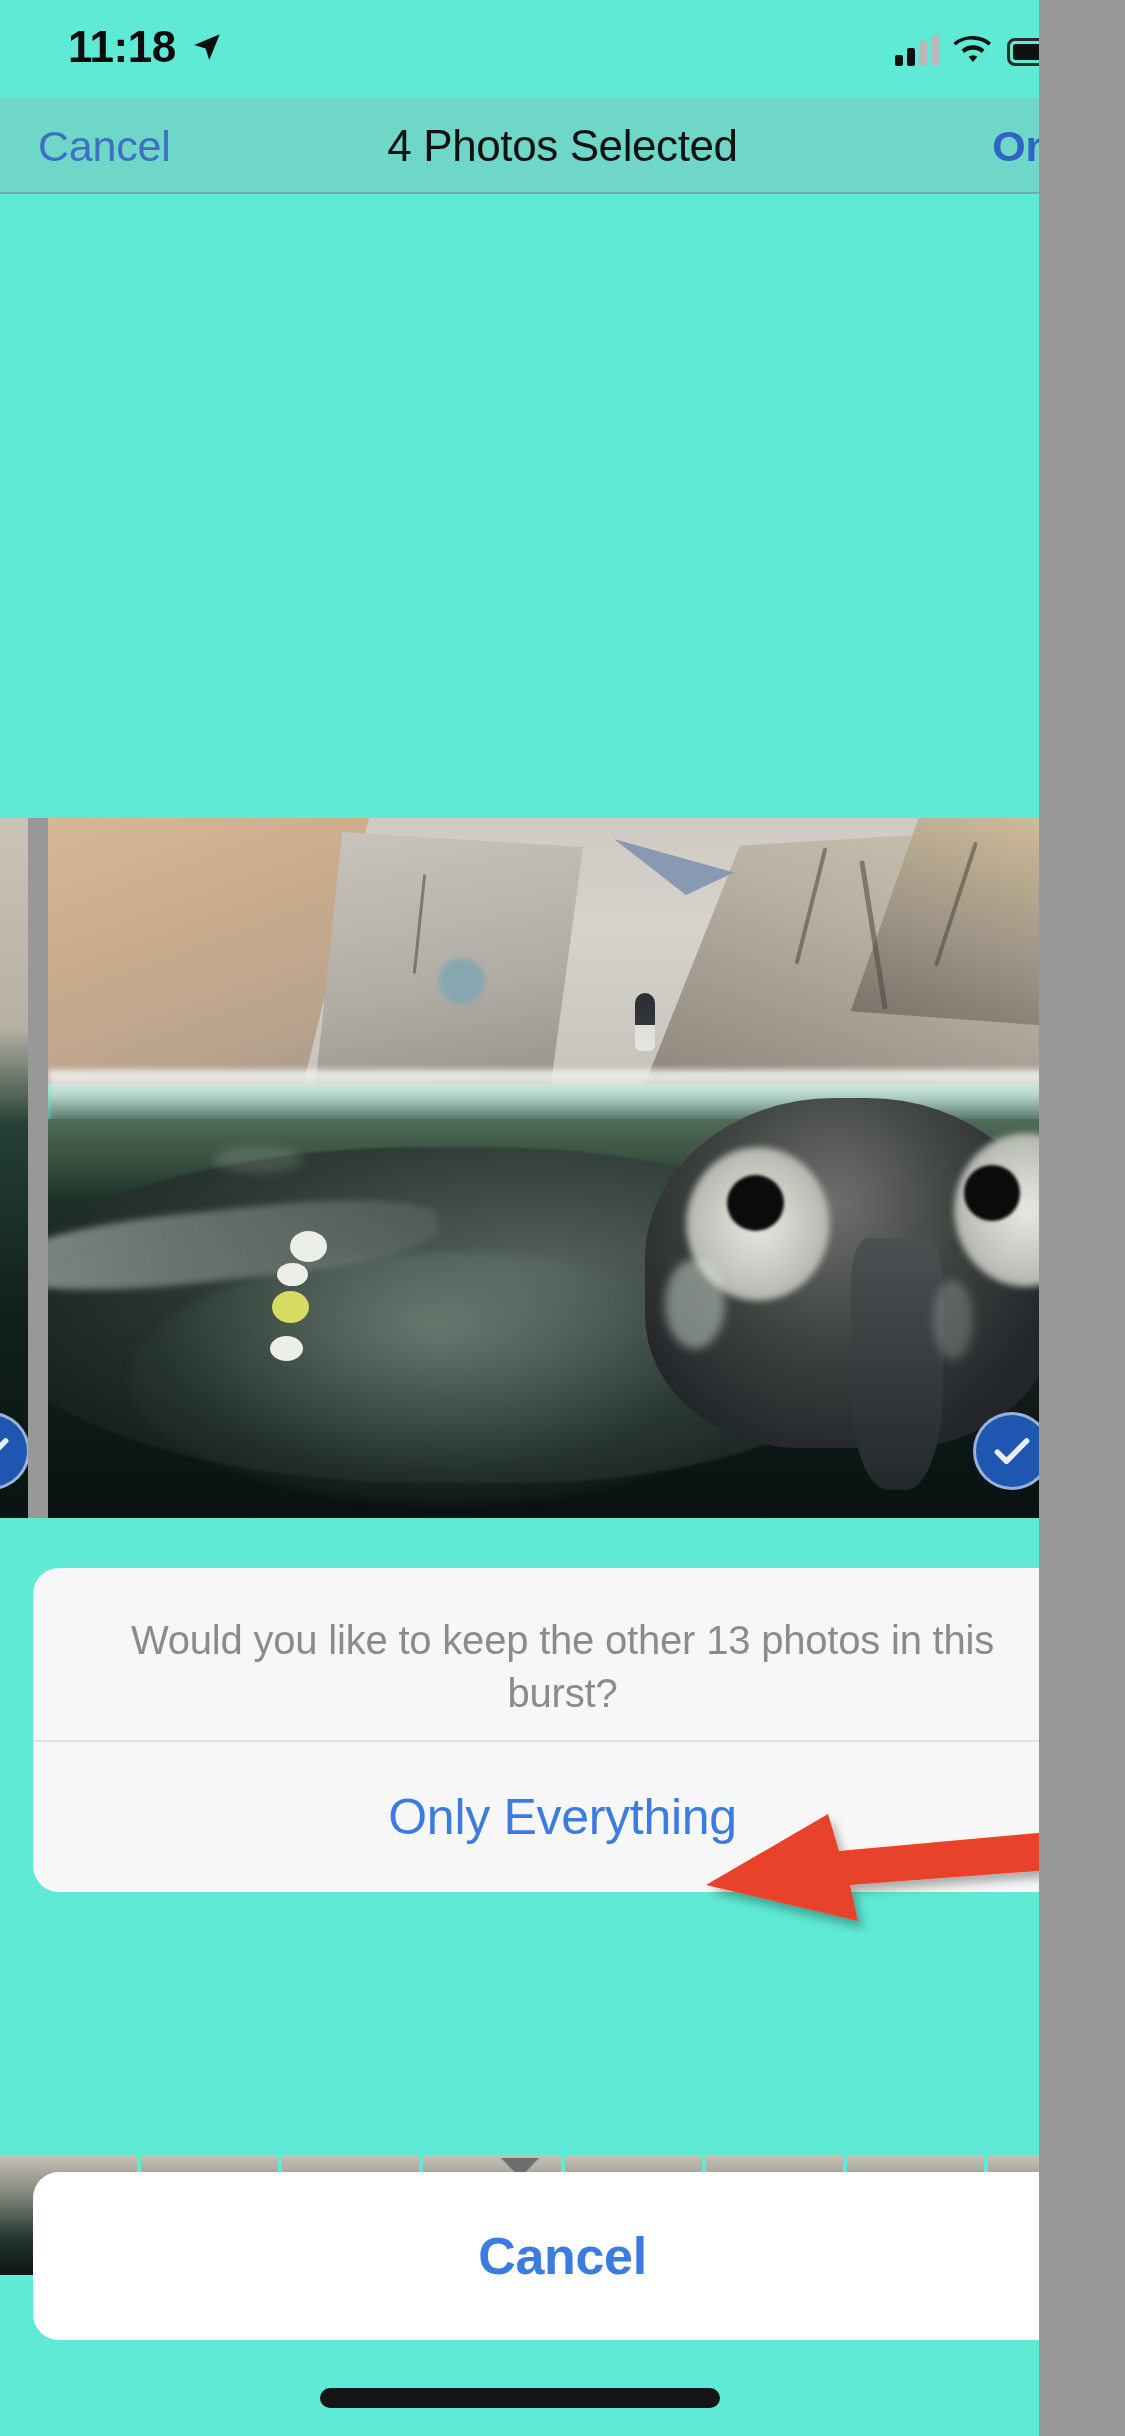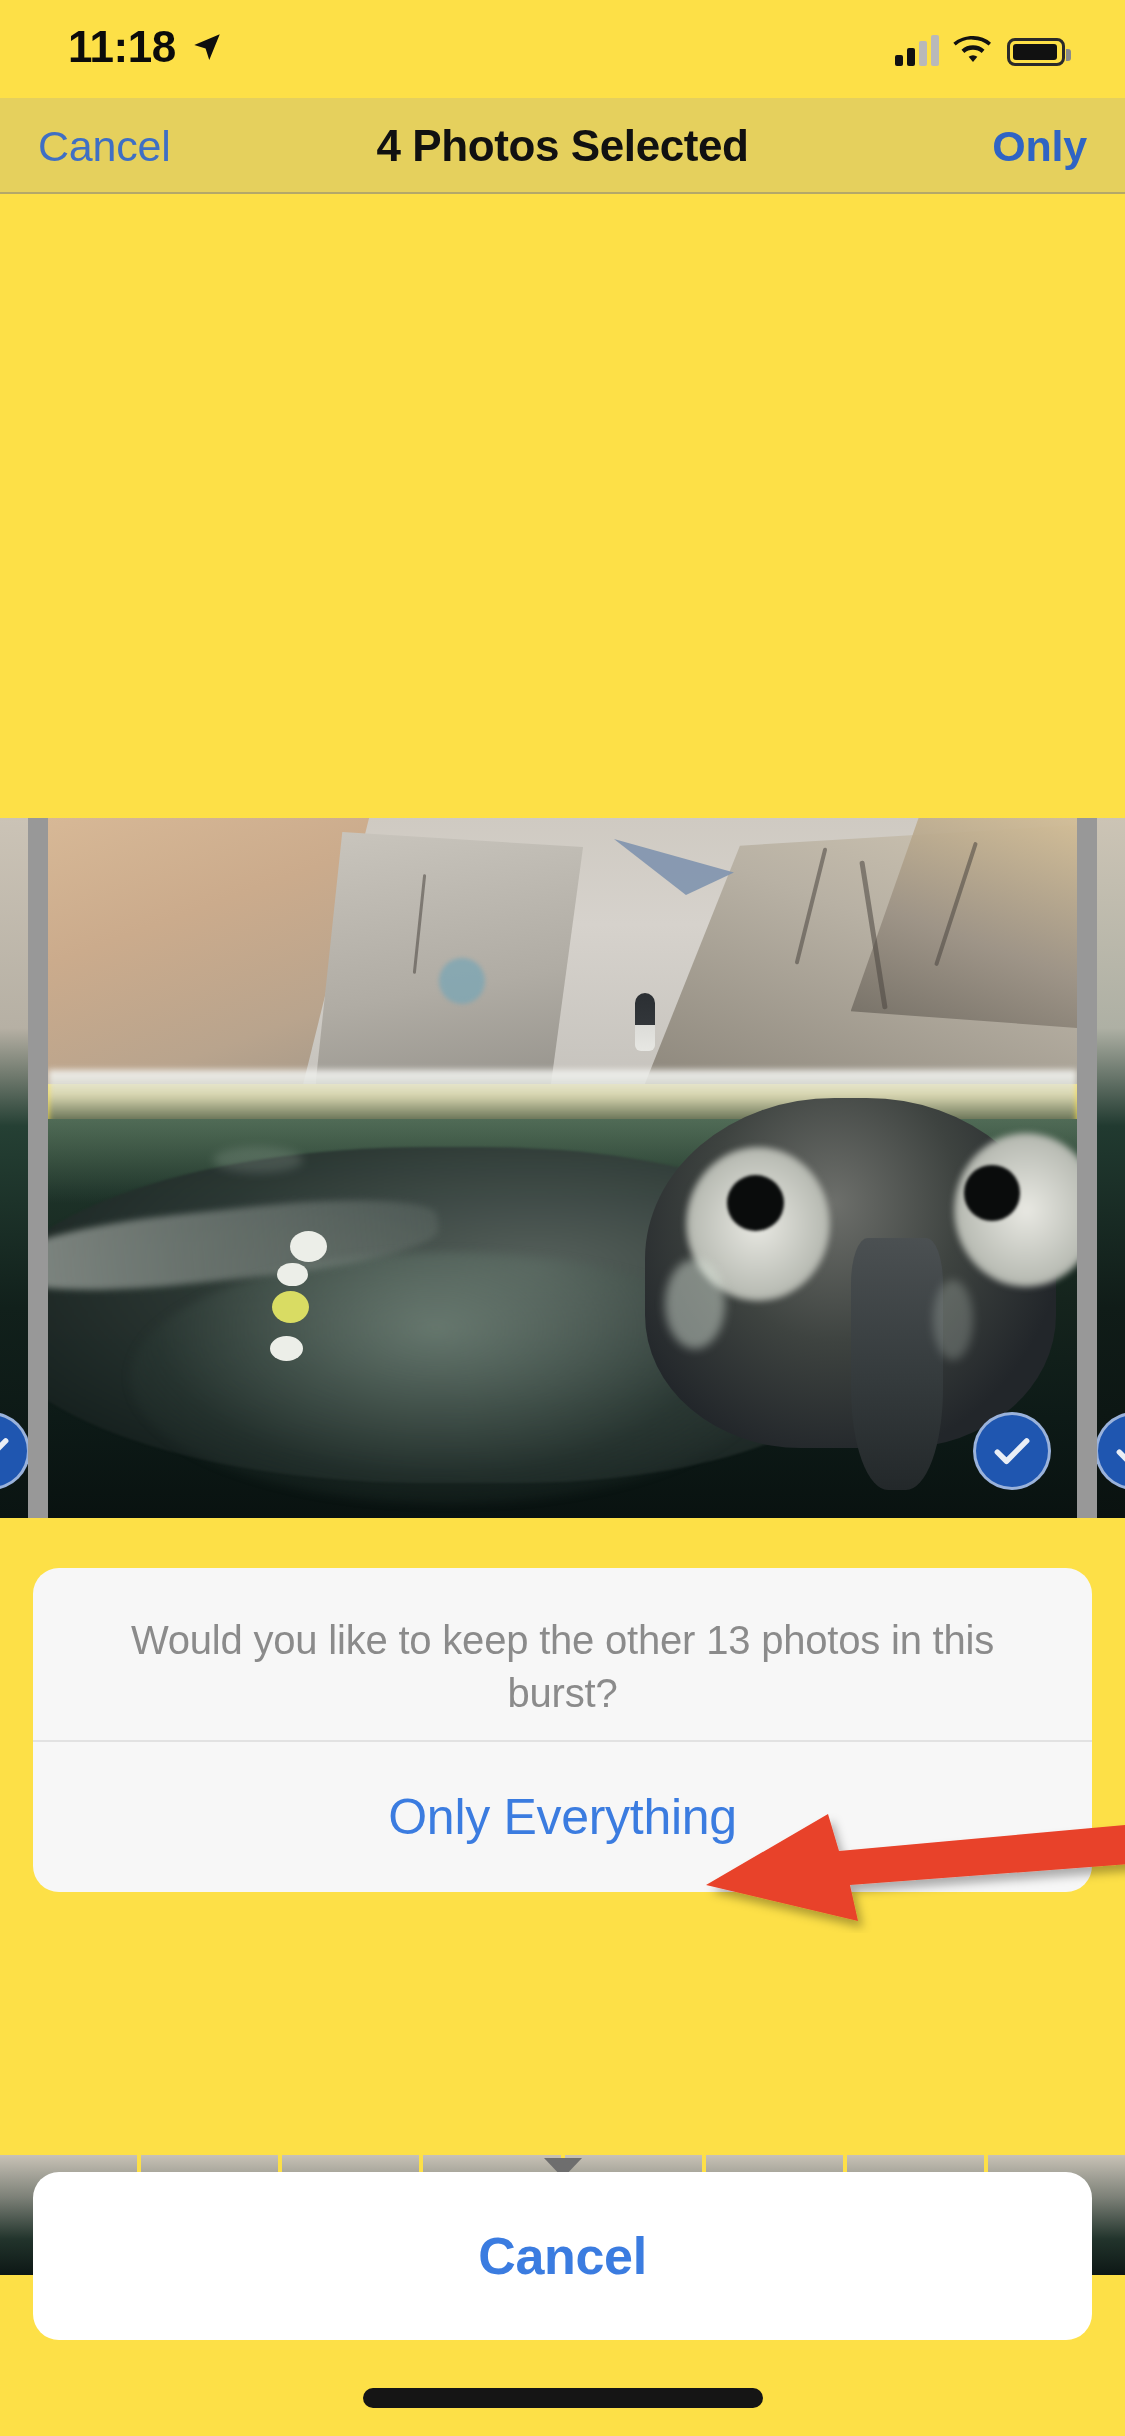--- a/index.html
+++ b/index.html
@@ -4,22 +4,22 @@
 <style>
   * { margin:0; padding:0; box-sizing:border-box; }
   html,body {
     width:1125px; height:2436px;
     background:#989898;
     font-family:"Liberation Sans", sans-serif;
     overflow:hidden;
   }
   #screen {
     position:relative;
-    width:1125px; height:2436px;
-    background:#fde047;
+    width:1039px; height:2436px;
+    background:#5eead4;
     overflow:hidden;
   }
 
   
   #status-bar {
     position:absolute; top:0; left:0; width:1125px; height:98px;
     z-index:6;
   }
   #status-time {
     position:absolute; left:68px; top:22px;
@@ -61,21 +61,21 @@
     z-index:5;
   }
   #nav-cancel {
     position:absolute; left:38px; top:0; height:96px;
     display:flex; align-items:center;
     font-size:43px; color:#3f6fc4; letter-spacing:-0.2px;
   }
   #nav-title {
     position:absolute; left:0; right:0; top:0; height:96px;
     display:flex; align-items:center; justify-content:center;
-    font-size:44px; font-weight:700; color:#111; letter-spacing:-0.4px;
+    font-size:44px; font-weight:400; color:#111; letter-spacing:-0.4px;
   }
   #nav-done {
     position:absolute; right:38px; top:0; height:96px;
     display:flex; align-items:center;
     font-size:43px; font-weight:600; color:#2f64c4; letter-spacing:-0.2px;
   }
 
   
   #photo-strip {
     position:absolute; left:0; top:818px; width:1125px; height:700px;

